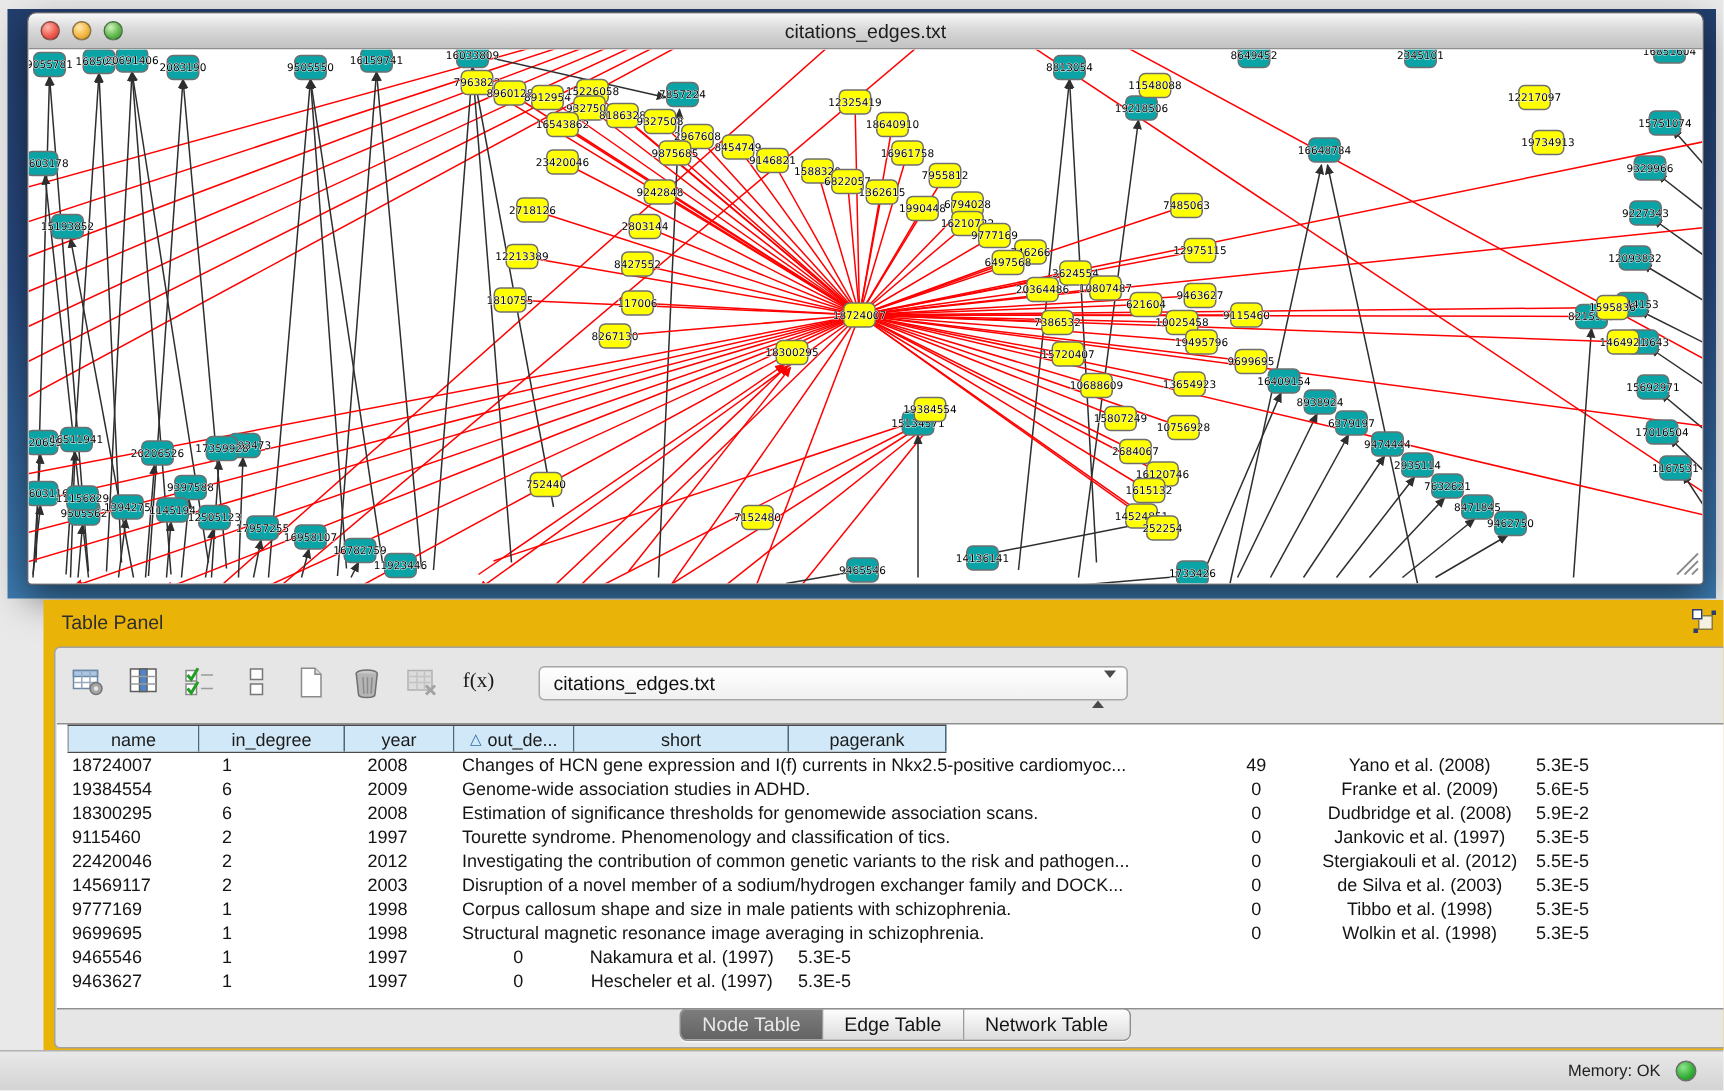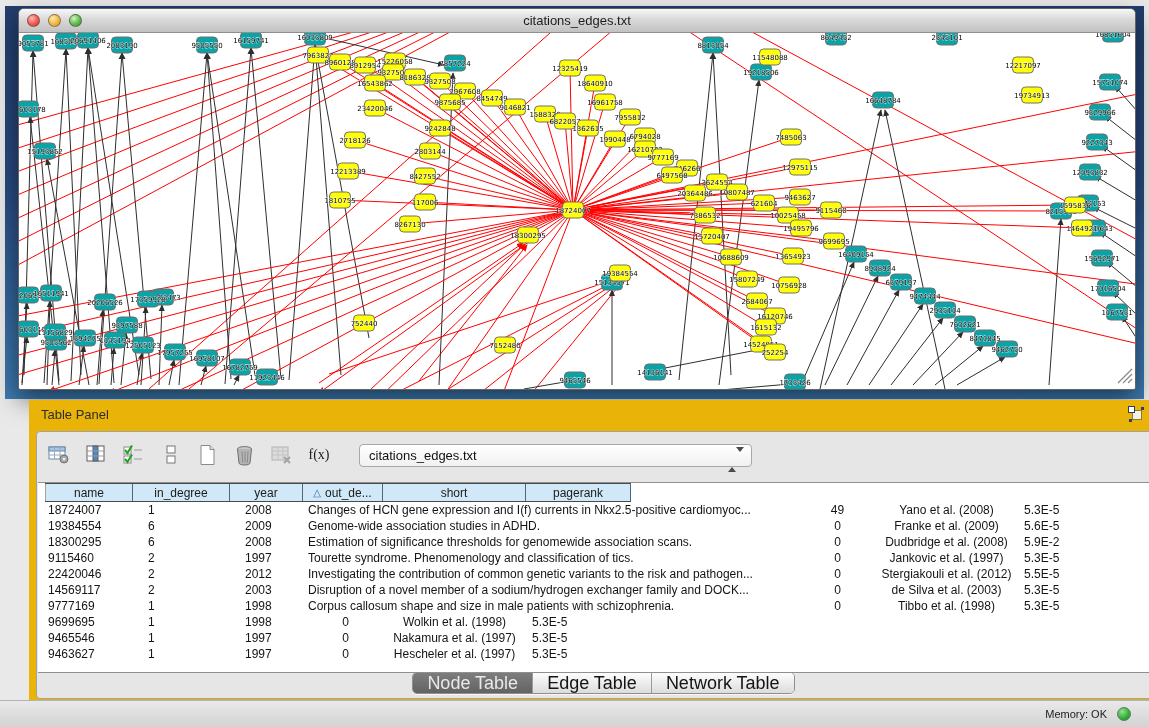--- a/index.html
+++ b/index.html
@@ -66,21 +66,21 @@
   .td.c3 { padding-left:5px; } .td.c4 { padding-left:5px;text-align:center; } .td.c5 { text-align:center; }
   .td.c6 { padding-left:6px; }
   .vscroll { position:absolute; right:2px; top:21px; bottom:3px; width:15px; background:#f5f5f5;
              border-left:1px solid #dcdcdc; border-radius:2px; }
   .vthumb { position:absolute; left:2px; top:3px; width:10px; height:26px; background:#b9b9b9; border-radius:6px; }
 
   .tabs-row { position:absolute; left:0; right:0; bottom:3px; height:24px;
               display:flex; justify-content:center; align-items:center; }
   .segs { display:flex; border:1px solid #8f8f8f; border-radius:5px; overflow:hidden;
           box-shadow:0 1px 0 rgba(255,255,255,.7); }
-  .seg { padding:0 14px; height:20px; line-height:20px; font-size:18px; color:#141414;
+  .seg { padding:0 14px; height:20px; line-height:20px; font-size:13px; color:#141414;
          background:linear-gradient(#fdfdfd,#dcdcdc); border-right:1px solid #9b9b9b; }
   .seg:last-child { border-right:none; }
   .seg.selected { background:linear-gradient(#7d7d7d,#636363); color:#e9e9e9; }
 
   .status-bar { position:absolute; left:0; top:700px; width:1149px; height:27px;
                 background:linear-gradient(#e9e9e9,#d3d3d3); border-top:1px solid #b2b2b2; }
   .mem { position:absolute; right:42px; top:7px; font-size:11px; color:#222; }
   .memdot { position:absolute; right:18px; top:6px; width:14px; height:14px; border-radius:50%;
             border:1px solid #6f6f6f;
             background:radial-gradient(circle at 35% 30%, #8fe48b, #2fae33 60%, #1d8c24); }
@@ -922,20 +922,21 @@
             <div class="td c2" style="width: 73px;">1998</div>
             <div class="td c3" style="width: 492px;">Corpus callosum shape and size in male patients with schizophrenia.</div>
             <div class="td c4" style="width: 80px;">0</div>
             <div class="td c5" style="width: 143px;">Tibbo et al. (1998)</div>
             <div class="td c6" style="width: 105px;">5.3E-5</div>
           </div>
           <div class="tr">
             <div class="td c0" style="width: 88px;">9699695</div>
             <div class="td c1" style="width: 97px;">1</div>
             <div class="td c2" style="width: 73px;">1998</div>
+            <div class="td c3" style="width: 492px;">Structural magnetic resonance image averaging in schizophrenia.</div>
             <div class="td c4" style="width: 80px;">0</div>
             <div class="td c5" style="width: 143px;">Wolkin et al. (1998)</div>
             <div class="td c6" style="width: 105px;">5.3E-5</div>
           </div>
           <div class="tr">
             <div class="td c0" style="width: 88px;">9465546</div>
             <div class="td c1" style="width: 97px;">1</div>
             <div class="td c2" style="width: 73px;">1997</div>
             <div class="td c4" style="width: 80px;">0</div>
             <div class="td c5" style="width: 143px;">Nakamura et al. (1997)</div>

